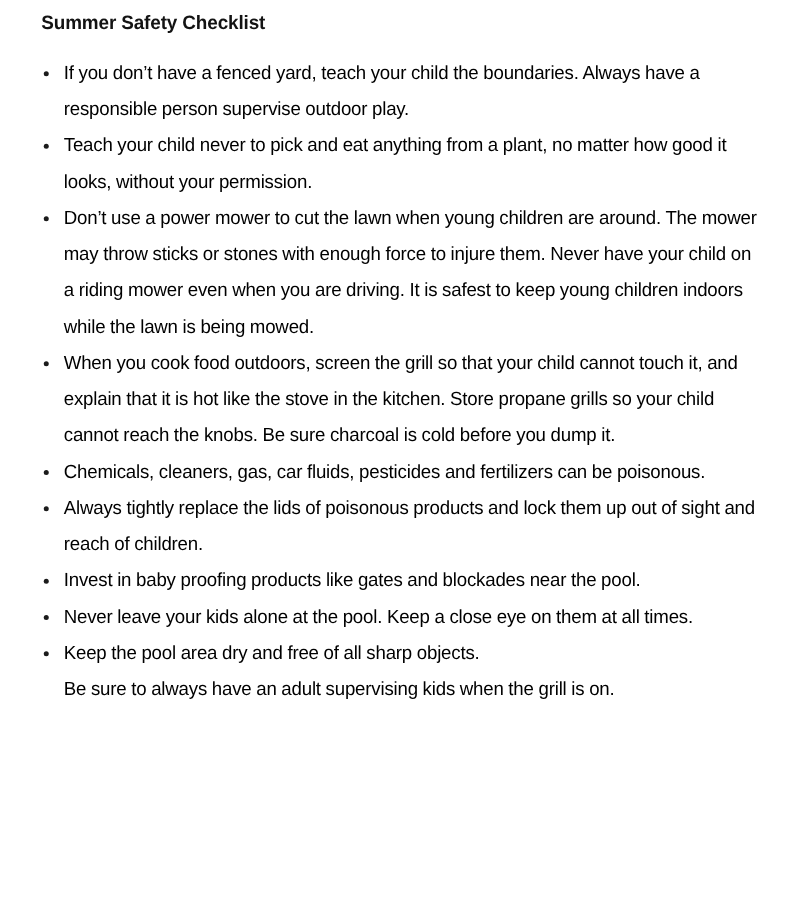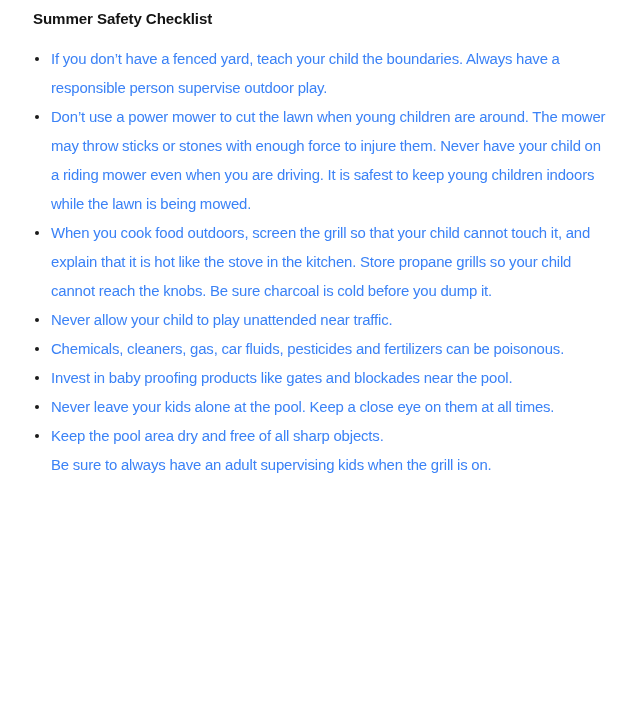--- a/index.html
+++ b/index.html
@@ -49,21 +49,21 @@
     list-style: none;
   }
 
   .checklist-item {
     position: relative;
     margin: 0;
     padding: 0 12px 0 51px;
     font-size: 15.2px;
     line-height: 29px;
     letter-spacing: -0.15px;
-    color: #3b82f6;
+    color: #000000;
     word-spacing: -0.2px;
   }
 
   .checklist-item .bullet {
     position: absolute;
     left: 35px;
     top: 13px;
     width: 4px;
     height: 4px;
     border-radius: 50%;
@@ -83,33 +83,37 @@
 
   <div class="doc-title">Summer Safety Checklist</div>
 
   <ul class="checklist">
       <li class="checklist-item">
         <span class="bullet"></span>
         <span class="item-text">If you don’t have a fenced yard, teach your child the boundaries. Always have a responsible person supervise outdoor play.</span>
       </li>
       <li class="checklist-item">
         <span class="bullet"></span>
+        <span class="item-text">Teach your child never to pick and eat anything from a plant, no matter how good it looks, without your permission.</span>
+      </li>
+      <li class="checklist-item">
+        <span class="bullet"></span>
         <span class="item-text">Don’t use a power mower to cut the lawn when young children are around. The mower may throw sticks or stones with enough force to injure them. Never have your child on a riding mower even when you are driving. It is safest to keep young children indoors while the lawn is being mowed.</span>
       </li>
       <li class="checklist-item">
         <span class="bullet"></span>
         <span class="item-text">When you cook food outdoors, screen the grill so that your child cannot touch it, and explain that it is hot like the stove in the kitchen. Store propane grills so your child cannot reach the knobs. Be sure charcoal is cold before you dump it.</span>
       </li>
       <li class="checklist-item">
         <span class="bullet"></span>
-        <span class="item-text">Never allow your child to play unattended near traffic.</span>
+        <span class="item-text">Chemicals, cleaners, gas, car fluids, pesticides and fertilizers can be poisonous.</span>
       </li>
       <li class="checklist-item">
         <span class="bullet"></span>
-        <span class="item-text">Chemicals, cleaners, gas, car fluids, pesticides and fertilizers can be poisonous.</span>
+        <span class="item-text">Always tightly replace the lids of poisonous products and lock them up out of sight and reach of children.</span>
       </li>
       <li class="checklist-item">
         <span class="bullet"></span>
         <span class="item-text">Invest in baby proofing products like gates and blockades near the pool.</span>
       </li>
       <li class="checklist-item">
         <span class="bullet"></span>
         <span class="item-text">Never leave your kids alone at the pool. Keep a close eye on them at all times.</span>
       </li>
       <li class="checklist-item">

